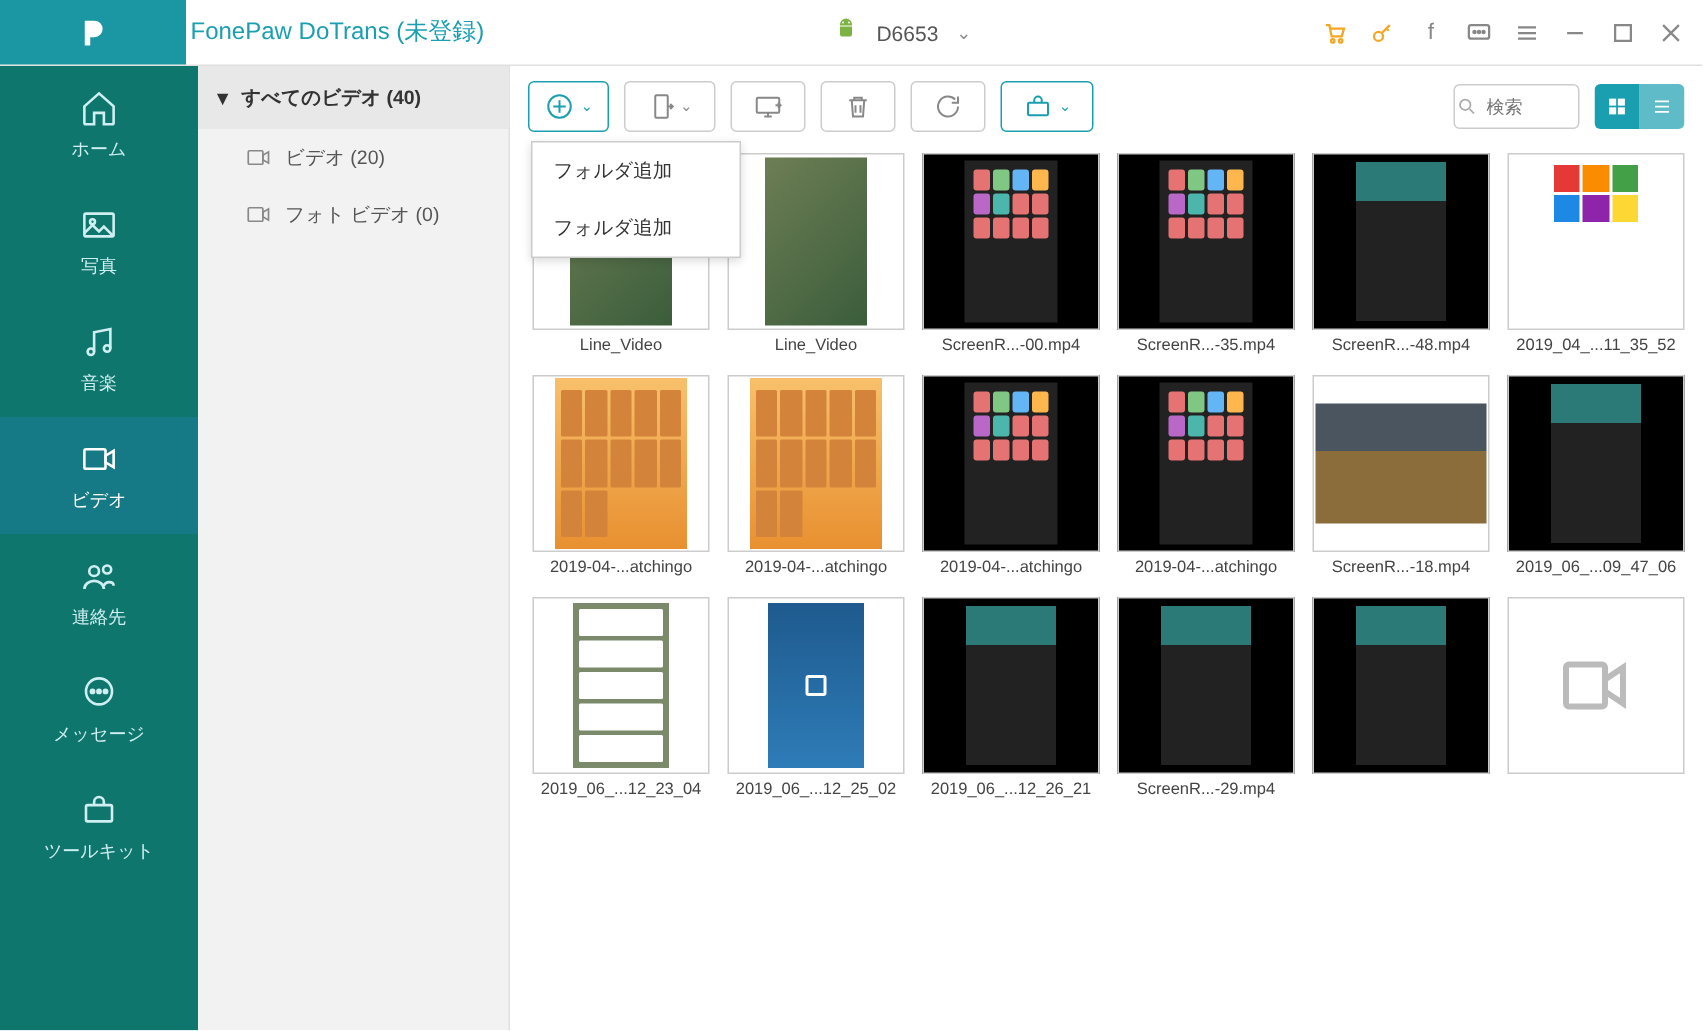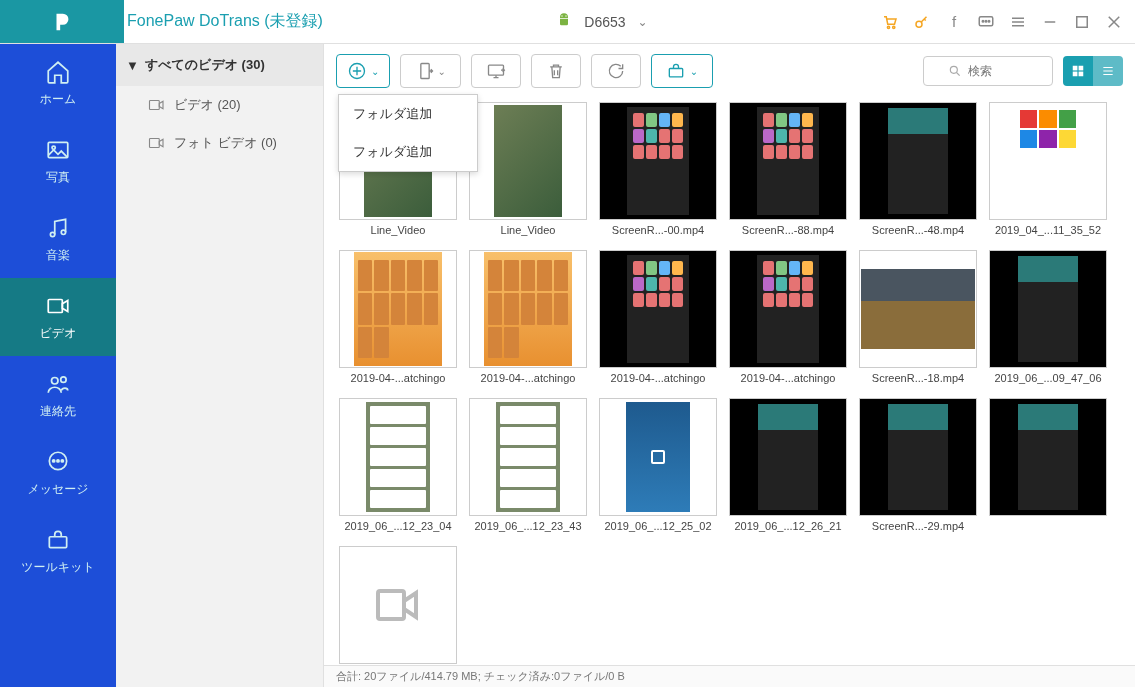--- a/index.html
+++ b/index.html
@@ -10,35 +10,35 @@
 .app-title { color: #1a9fb0; font-size: 16px; padding-left: 3px; flex: 0 0 auto; }
 .device-area { flex: 1; display: flex; justify-content: center; align-items: center; gap: 12px; }
 .device-area .android-ic { color: #7cb342; }
 .device-area .dev-name { color: #555; font-size: 14px; }
 .device-area .chev { color: #888; font-size: 12px; }
 .title-actions { display: flex; align-items: center; gap: 14px; padding-right: 12px; }
 .title-actions .ic { width: 18px; height: 18px; display: flex; align-items: center; justify-content: center; color: #888; font-size: 15px; }
 .title-actions .ic.cart { color: #f5a623; }
 .title-actions .ic.key { color: #f5a623; }
 .main { flex: 1; display: flex; overflow: hidden; }
-.side-nav { width: 116px; background: #1d4ed8; display: flex; flex-direction: column; }
+.side-nav { width: 132px; background: #0f766e; display: flex; flex-direction: column; }
 .nav-item { height: 78px; display: flex; flex-direction: column; align-items: center; justify-content: center; gap: 6px; color: #d0eff2; font-size: 12px; cursor: pointer; }
 .nav-item.active { background: #157a85; color: #fff; }
 .nav-item svg { width: 26px; height: 26px; fill: none; stroke: currentColor; stroke-width: 1.6; }
 .tree-panel { width: 208px; background: #f2f2f2; border-right: 1px solid #e0e0e0; }
 .tree-head { display: flex; align-items: center; gap: 6px; padding: 12px 10px; font-size: 13px; font-weight: bold; color: #333; background: #e8e8e8; }
 .tree-item { display: flex; align-items: center; gap: 8px; padding: 10px 14px 10px 32px; font-size: 13px; color: #555; cursor: pointer; }
 .tree-item svg { width: 18px; height: 14px; fill: none; stroke: #888; stroke-width: 1.5; }
 .content { flex: 1; display: flex; flex-direction: column; position: relative; overflow: hidden; }
 .toolbar { height: 54px; display: flex; align-items: center; padding: 0 12px; gap: 10px; }
 .tbtn { height: 34px; border: 1px solid #ccc; border-radius: 4px; background: #fff; display: flex; align-items: center; justify-content: center; padding: 0 14px; color: #888; cursor: pointer; }
 .tbtn.add { border-color: #1a9fb0; color: #1a9fb0; padding: 0 10px; gap: 4px; }
 .tbtn svg { width: 20px; height: 20px; fill: none; stroke: currentColor; stroke-width: 1.6; }
 .spacer { flex: 1; }
-.search { display: flex; align-items: center; border: 1px solid #ccc; border-radius: 4px; height: 30px; padding: 0 24px; gap: 6px; color: #aaa; }
+.search { display: flex; align-items: center; border: 1px solid #ccc; border-radius: 4px; height: 30px; padding: 0 1px; gap: 6px; color: #aaa; }
 .search input { border: none; outline: none; font-size: 12px; width: 60px; color: #555; }
 .view-toggle { display: flex; height: 30px; border-radius: 4px; overflow: hidden; }
 .view-toggle .vt { width: 30px; display: flex; align-items: center; justify-content: center; background: #1a9fb0; color: #fff; }
 .view-toggle .vt.inactive { background: #1a9fb0; opacity: 0.7; }
 .dropdown { position: absolute; top: 50px; left: 14px; width: 140px; background: #fff; border: 1px solid #ccc; box-shadow: 0 2px 6px rgba(0,0,0,0.15); z-index: 10; }
 .dropdown .dd-item { padding: 10px 14px; font-size: 13px; color: #333; cursor: pointer; }
 .grid-wrap { flex: 1; overflow: auto; padding: 4px 14px 0 14px; }
 .grid { display: grid; grid-template-columns: repeat(6, 120px); gap: 14px 10px; }
 .thumb-cell { width: 120px; display: flex; flex-direction: column; align-items: center; gap: 4px; }
 .thumb { width: 118px; height: 118px; border: 1px solid #ccc; display: flex; align-items: center; justify-content: center; background: #fff; overflow: hidden; position: relative; }
@@ -185,21 +185,21 @@
           <rect x="4" y="9" width="16" height="10" rx="1"></rect>
           <path d="M9 9V7a3 3 0 0 1 6 0v2"></path>
         </svg>
       <span>ツールキット</span>
     </div>
   </div>
 
   <div class="tree-panel">
     <div class="tree-head">
       <span>▼</span>
-      <span>すべてのビデオ  (30)</span>
+      <span>すべてのビデオ  (40)</span>
     </div>
     <div class="tree-item">
       <svg viewBox="0 0 24 18">
           <rect x="2" y="3" width="13" height="12" rx="1"></rect>
           <path d="M15 7l5-3v10l-5-3z"></path>
         </svg>
       <span>ビデオ (20)</span>
     </div>
     <div class="tree-item">
       <svg viewBox="0 0 24 18">
@@ -322,21 +322,21 @@
                 <span></span>
                 <span></span>
                 <span></span>
                 <span></span>
                 <span></span>
                 <span></span>
                 <span></span>
                 <span></span>
               </div>
             </div>
-            <div class="fname">ScreenR...-88.mp4</div>
+            <div class="fname">ScreenR...-35.mp4</div>
           </div>
           <div class="thumb-cell">
             <div class="thumb dark vid">
               <div class="inner"></div>
             </div>
             <div class="fname">ScreenR...-48.mp4</div>
           </div>
           <div class="thumb-cell">
             <div class="thumb colorful">
               <div class="inner">
@@ -448,32 +448,20 @@
             <div class="thumb list">
               <div class="inner">
                 <span></span>
                 <span></span>
                 <span></span>
                 <span></span>
                 <span></span>
               </div>
             </div>
             <div class="fname">2019_06_...12_23_04</div>
-          </div>
-          <div class="thumb-cell">
-            <div class="thumb list">
-              <div class="inner">
-                <span></span>
-                <span></span>
-                <span></span>
-                <span></span>
-                <span></span>
-              </div>
-            </div>
-            <div class="fname">2019_06_...12_23_43</div>
           </div>
           <div class="thumb-cell">
             <div class="thumb blue">
               <div class="inner"></div>
             </div>
             <div class="fname">2019_06_...12_25_02</div>
           </div>
           <div class="thumb-cell">
             <div class="thumb dark vid">
               <div class="inner"></div>
@@ -497,17 +485,14 @@
               <svg viewBox="0 0 24 20">
                 <rect x="2" y="3" width="13" height="14" rx="1"></rect>
                 <path d="M15 8l6-4v12l-6-4z"></path>
               </svg>
             </div>
             <div class="fname"></div>
           </div>
         </div>
     </div>
 
-    <div class="statusbar">
-      <span>合計: 20ファイル/414.79 MB; チェック済み:0ファイル/0 B</span>
-    </div>
   </div>
 </div>
 
 </body></html>

